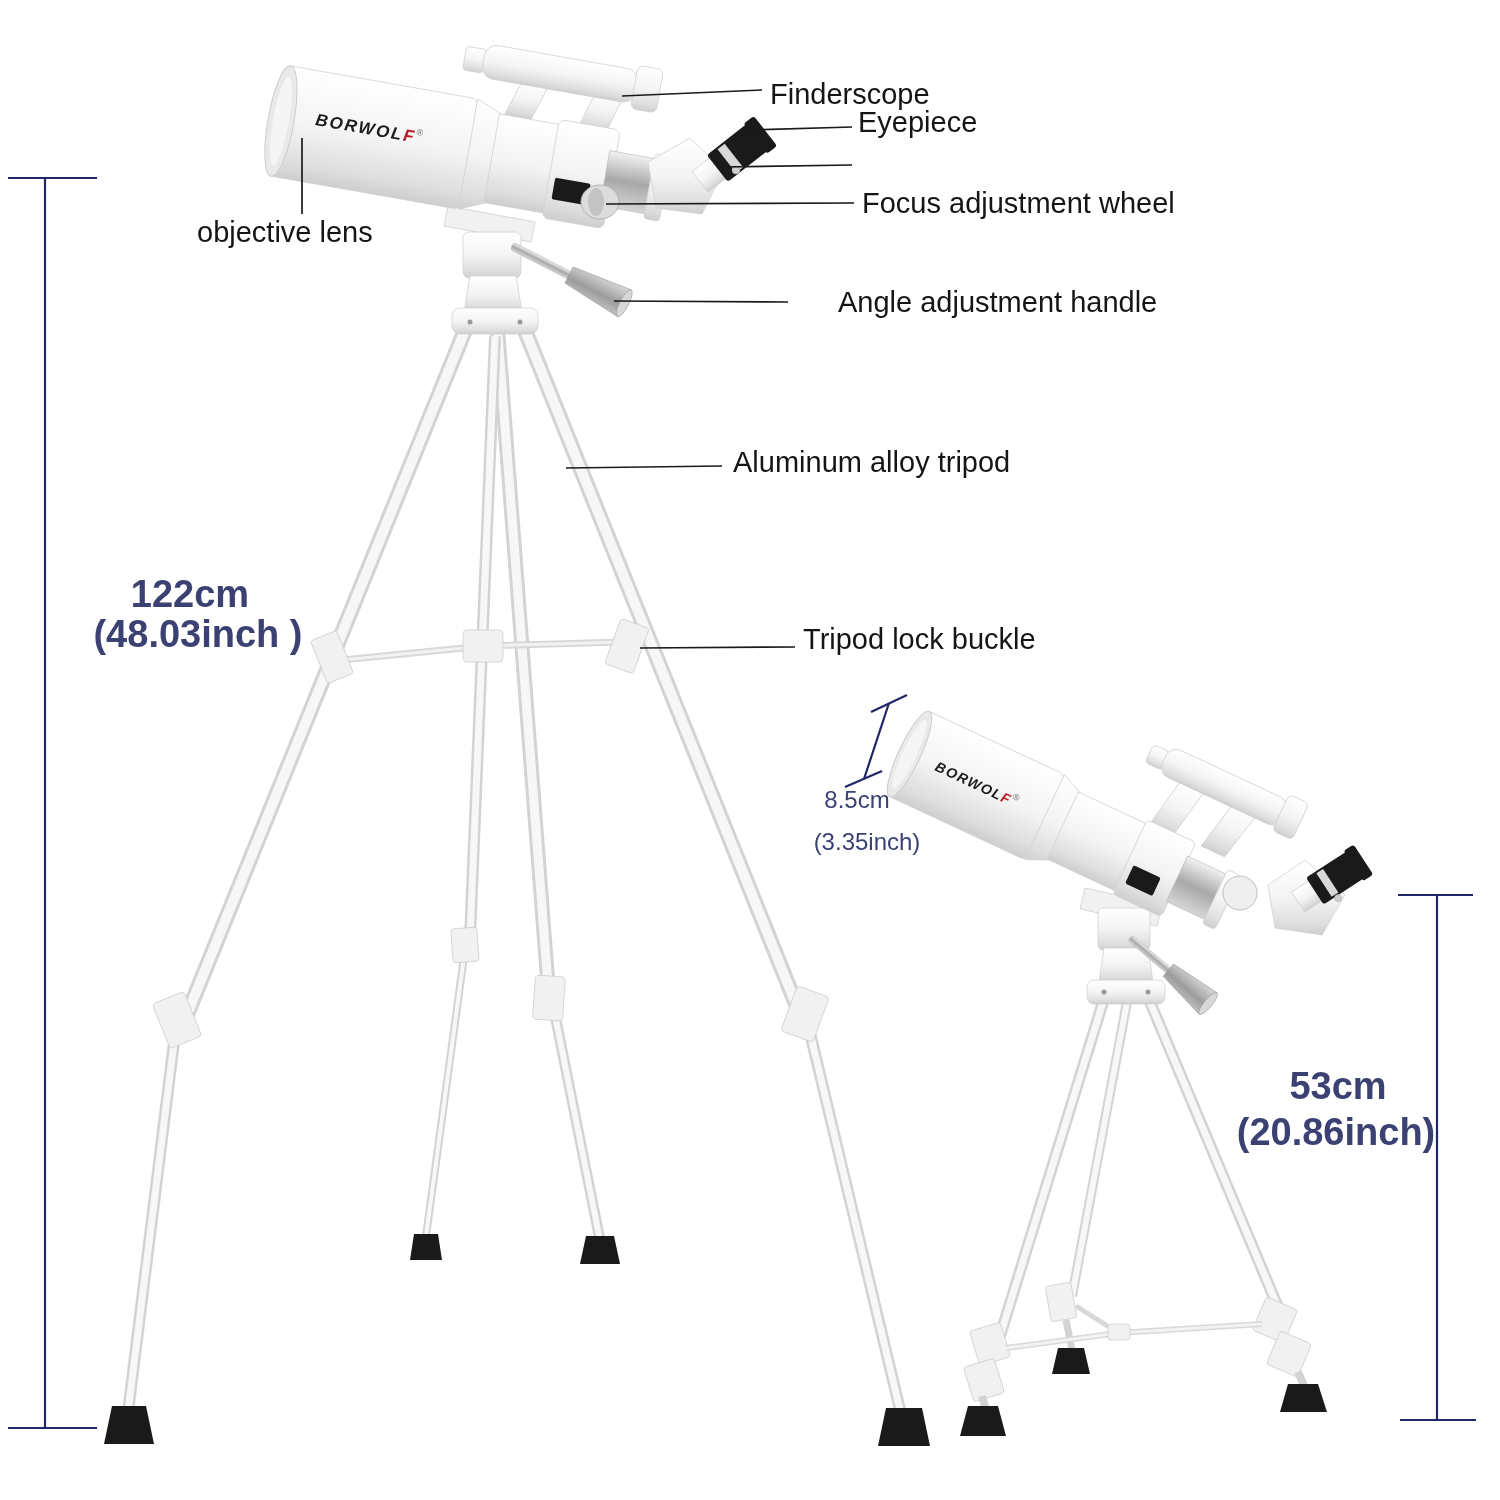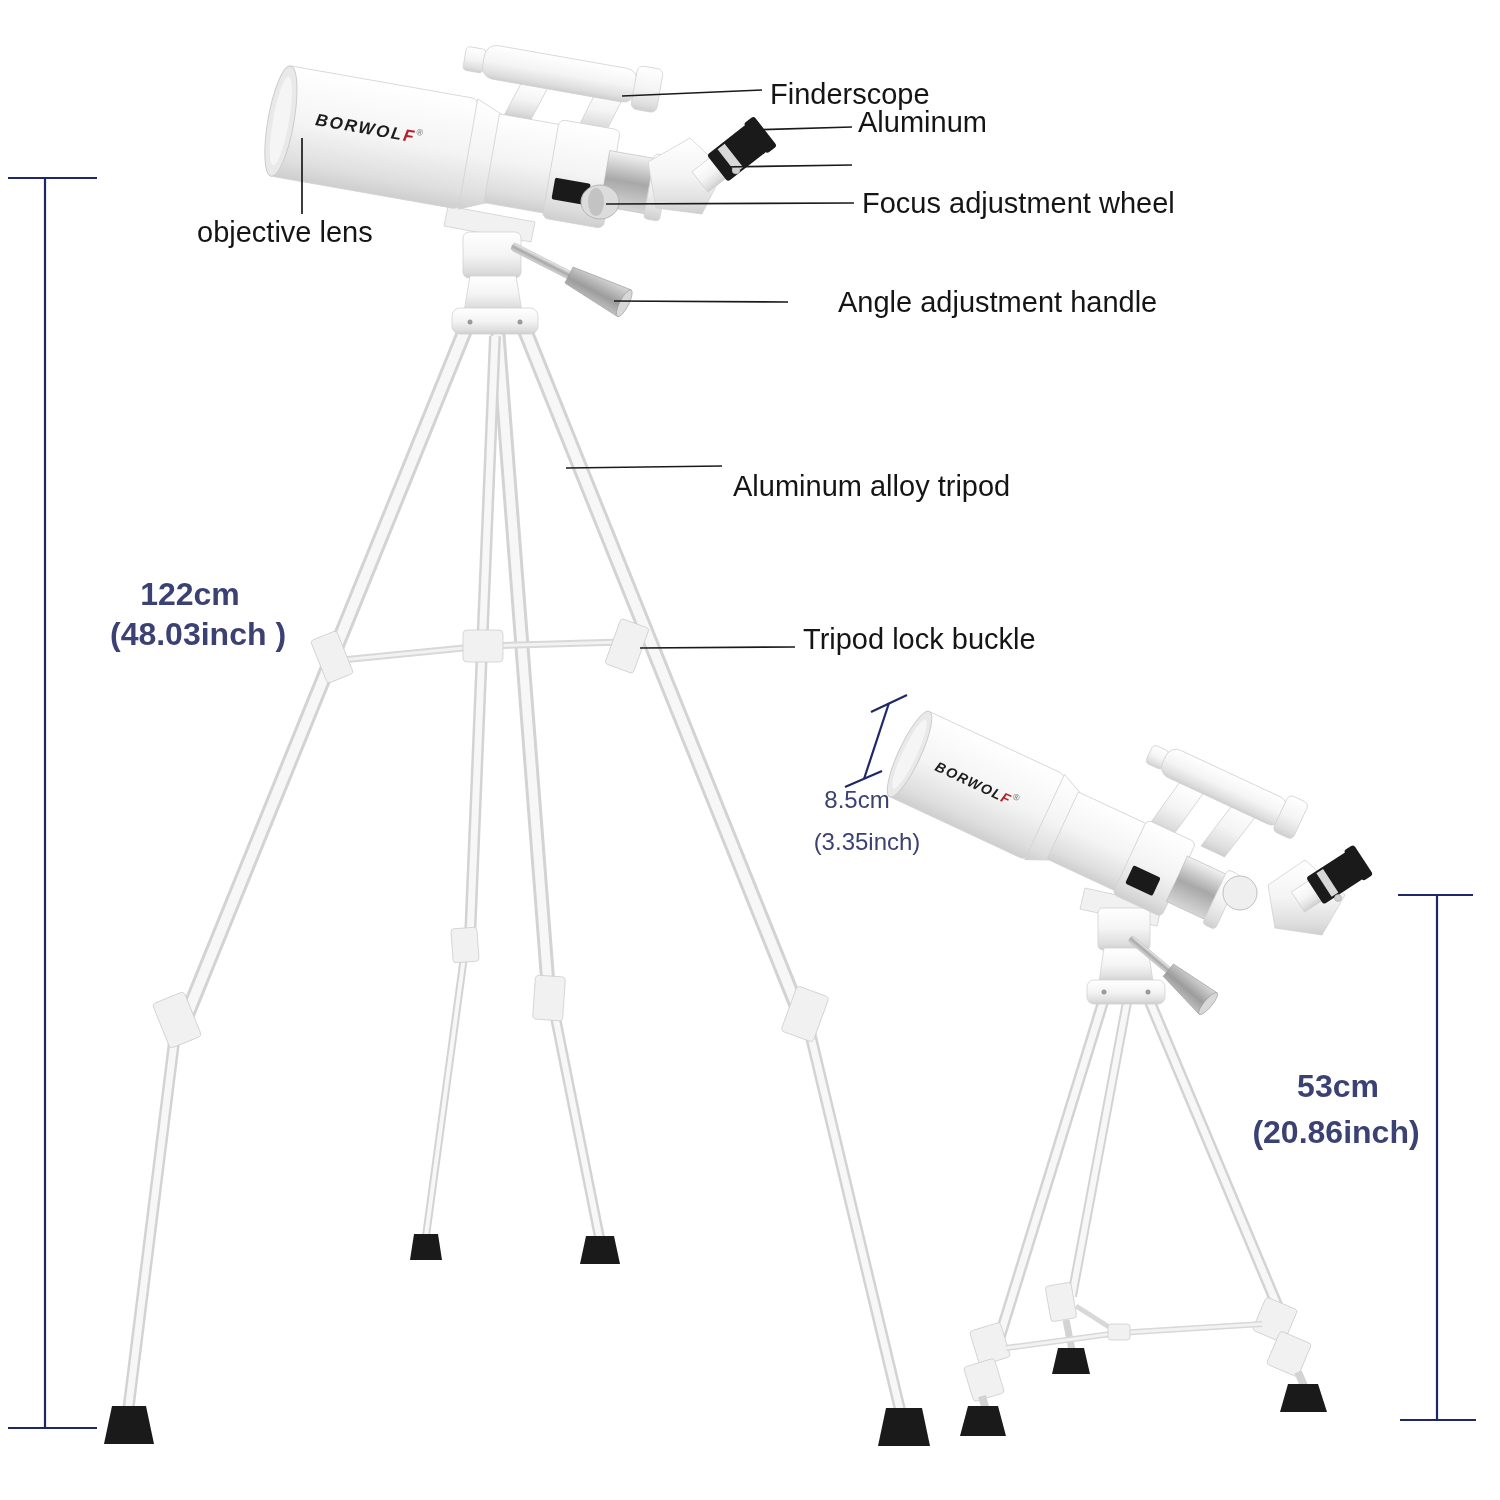--- a/index.html
+++ b/index.html
@@ -6,21 +6,21 @@
     --dim-text:#3b4173;
     --measure:#1f2769;
     --label:#151515;
     --accent:#b7202a;
   }
   html,body{margin:0;padding:0;background:#fff;}
   .stage{position:relative;width:1500px;height:1500px;background:#ffffff;
          font-family:"Liberation Sans", sans-serif;overflow:hidden;}
   .art{position:absolute;left:0;top:0;}
   .label{position:absolute;font-size:29px;line-height:34px;color:var(--label);white-space:nowrap;}
-  .dim{position:absolute;width:300px;text-align:center;font-weight:bold;font-size:32px;
+  .dim{position:absolute;width:300px;text-align:center;font-weight:bold;font-size:38px;
        line-height:46px;color:var(--dim-text);white-space:nowrap;}
   .dim-sm{position:absolute;width:170px;text-align:center;font-size:24px;line-height:32px;
        color:var(--dim-text);white-space:nowrap;}
   
   .wpart{fill:url(#tubeGrad);stroke:#d2d2d2;stroke-width:.8;}
   .wflat{fill:#f1f1f1;stroke:#cfcfcf;stroke-width:.8;}
   .silver{fill:url(#silverGrad);stroke:#b8b8b8;stroke-width:.6;}
   .blackp{fill:#1a1a1a;}
   .legO{stroke:#d3d3d3;fill:none;}
   .legI{stroke:#f7f7f7;fill:none;}
@@ -261,25 +261,25 @@
       <line class="measure" x1="1400" y1="1420" x2="1476" y2="1420"></line>
     </g>
     <g>
       <line class="measure" stroke-width="1.6" x1="889" y1="703" x2="864" y2="779"></line>
       <line class="measure" stroke-width="1.6" x1="871" y1="712" x2="907" y2="695"></line>
       <line class="measure" stroke-width="1.6" x1="845" y1="787" x2="882" y2="771"></line>
     </g>
   </svg>
 
   <div class="label" style="left:770px;top:77px;">Finderscope</div>
-  <div class="label" style="left:858px;top:105px;">Aluminum</div>
+  <div class="label" style="left:858px;top:105px;">Eyepiece</div>
   <div class="label" style="left:862px;top:186px;">Focus adjustment wheel</div>
   <div class="label" style="left:197px;top:215px;">objective lens</div>
   <div class="label" style="left:838px;top:285px;">Angle adjustment handle</div>
-  <div class="label" style="left:733px;top:445px;margin-top:24px;">Aluminum alloy tripod</div>
+  <div class="label" style="left:733px;top:445px;">Aluminum alloy tripod</div>
   <div class="label" style="left:803px;top:622px;">Tripod lock buckle</div>
 
   <div class="dim" style="left:40px;top:571px;">122cm</div>
   <div class="dim" style="left:48px;top:611px;">(48.03inch )</div>
   <div class="dim" style="left:1188px;top:1063px;">53cm</div>
   <div class="dim" style="left:1186px;top:1109px;">(20.86inch)</div>
   <div class="dim-sm" style="left:772px;top:784px;">8.5cm</div>
   <div class="dim-sm" style="left:782px;top:826px;">(3.35inch)</div>
 
 </div>

